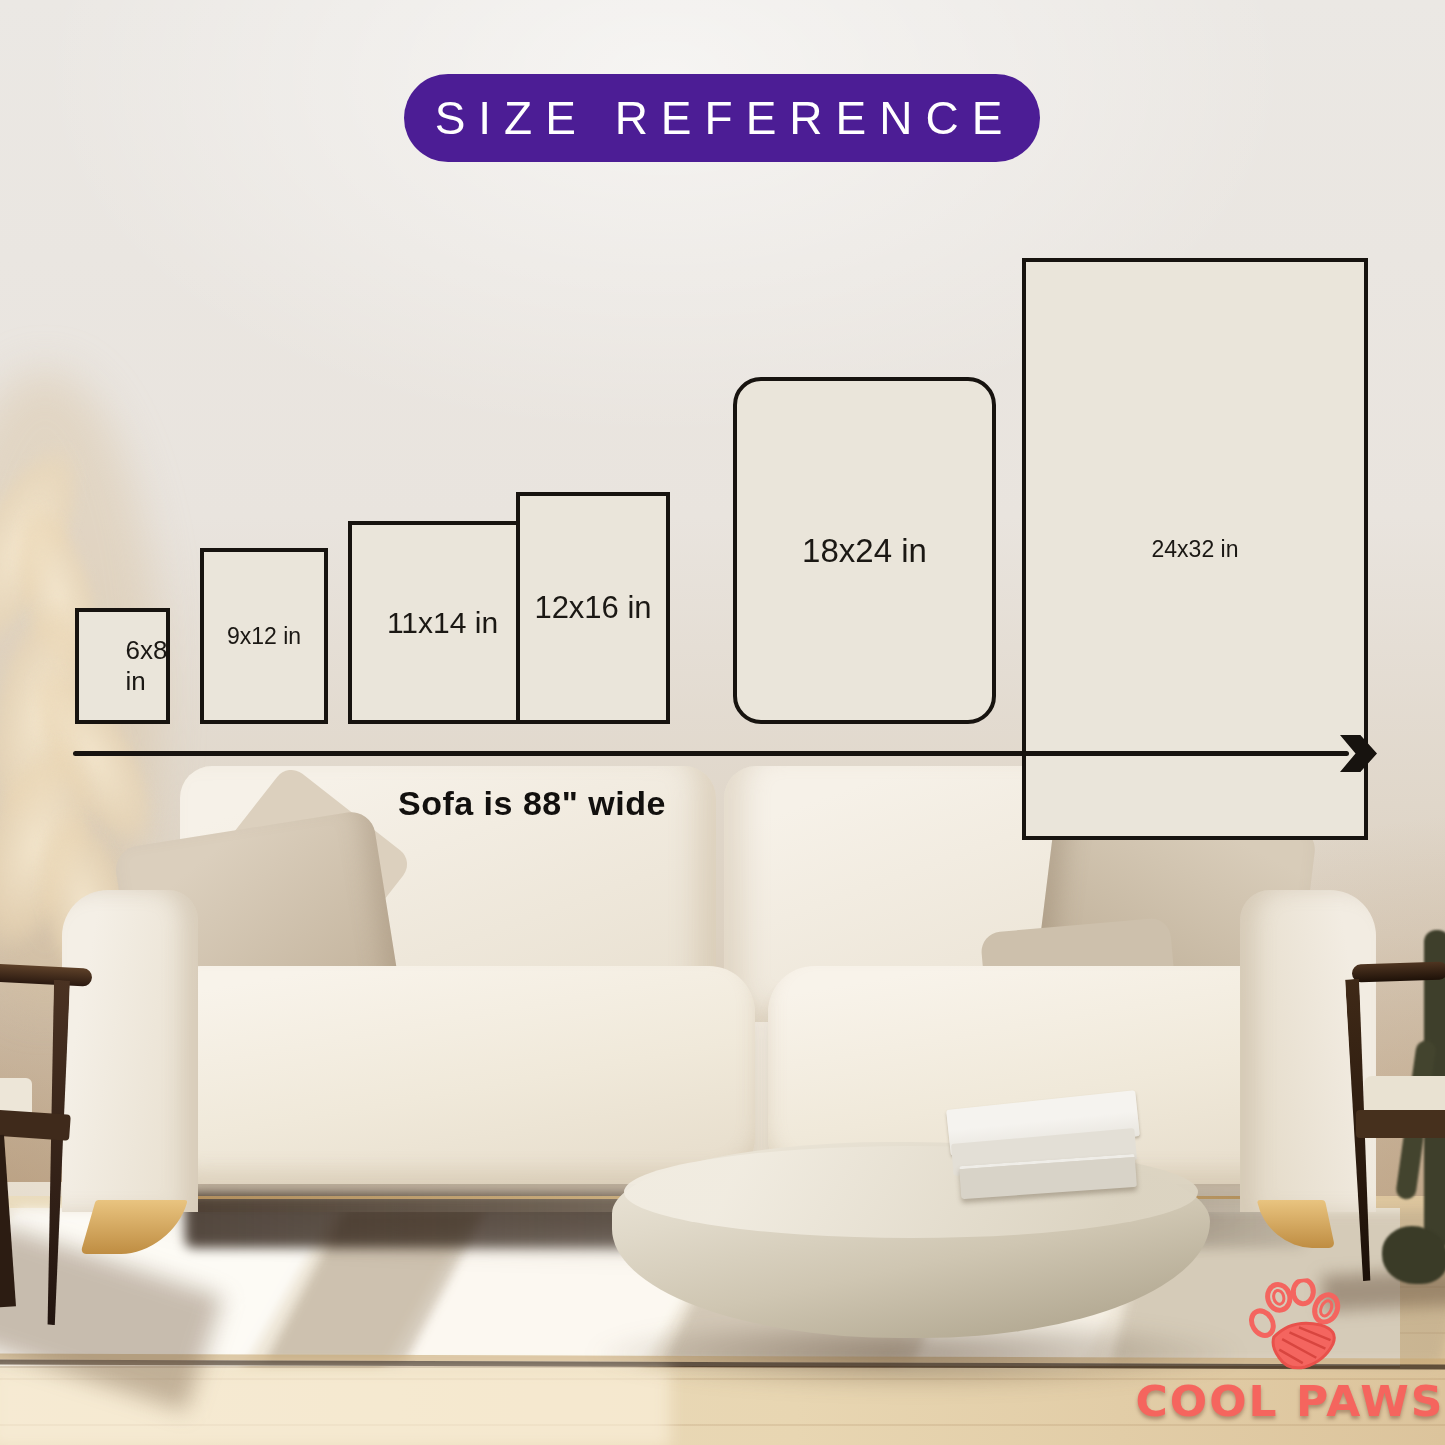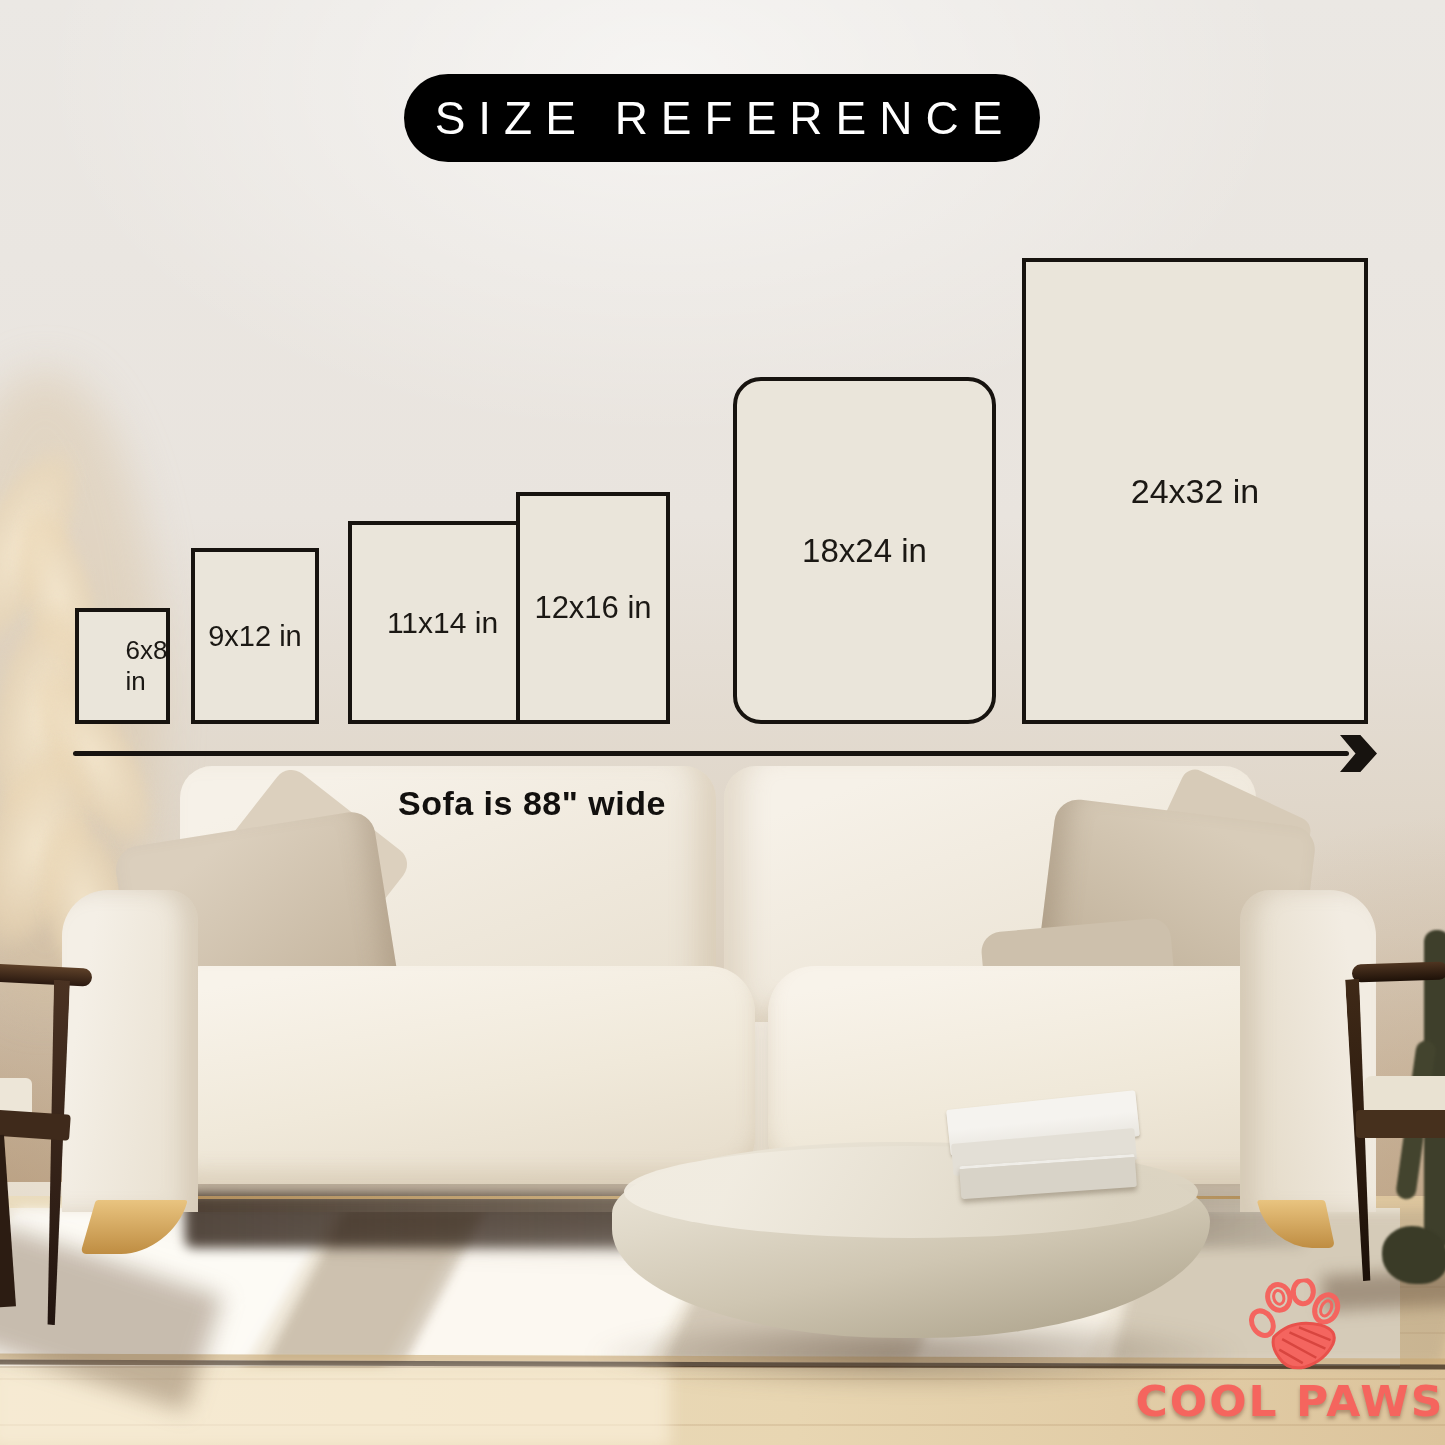--- a/index.html
+++ b/index.html
@@ -120,21 +120,21 @@
   .book-bottom{left:960px;top:1160px;width:176px;height:30px;transform:rotate(-4deg);
       background:#D8D3C8;border-top:3px solid #EFEDE8;box-shadow:0 4px 5px rgba(90,75,55,.35);}
 
   
   .paw{left:1243px;top:1280px;width:100px;height:95px;transform:rotate(-6deg);}
   .brand-text{left:1130px;top:1376px;width:320px;text-align:center;
       font-family:"DejaVu Sans",sans-serif;font-weight:bold;font-size:44px;letter-spacing:2px;
       color:#F5655E;transform:scaleY(.96);text-shadow:0 3px 4px rgba(100,60,40,.4);}
 
   
-  .badge{left:404px;top:74px;width:636px;height:88px;border-radius:46px;background:#000000;
+  .badge{left:404px;top:74px;width:636px;height:88px;border-radius:46px;background:#4c1d95;
          display:flex;align-items:center;justify-content:center;}
   .badge span{color:#FFFFFF;font-size:46px;font-weight:500;letter-spacing:13px;text-indent:6px;}
   .frame{box-sizing:border-box;border:4px solid #17130F;background:#EAE5DA;
          display:flex;align-items:center;justify-content:center;color:#1B1814;}
   .arrow-line{left:73px;top:751px;width:1276px;height:5px;background:#17130F;border-radius:3px;}
   .arrow-head{left:1340px;top:735px;width:37px;height:37px;background:#17130F;
       clip-path:polygon(0 0,55% 0,100% 50%,55% 100%,0 100%,42% 50%);}
   .sofa-note{left:398px;top:784px;font-size:34px;font-weight:bold;color:#12100E;letter-spacing:.5px;}
 </style>
 </head>
@@ -217,33 +217,33 @@
   </svg>
   <div class="abs brand-text">COOL PAWS</div>
 
   <div class="abs badge">
     <span>SIZE REFERENCE</span>
   </div>
 
   <div class="abs frame" style="left:75px;top:608px;width:95px;height:116px;font-size:26px;padding-left:48px;">
     <span>6x8 in</span>
   </div>
-  <div class="abs frame" style="left:191px;top:548px;width:128px;height:176px;font-size:29px;">
+  <div class="abs frame" style="left:200px;top:548px;width:128px;height:176px;font-size:23px;">
     <span>9x12 in</span>
   </div>
   <div class="abs frame" style="left:348px;top:521px;width:189px;height:203px;font-size:30px;">
     <span>11x14 in</span>
   </div>
   <div class="abs frame" style="left:516px;top:492px;width:154px;height:232px;font-size:31px;text-align:center;">
     <span>12x16 in</span>
   </div>
   <div class="abs frame" style="left:733px;top:377px;width:263px;height:347px;font-size:33px;border-radius:28px;">
     <span>18x24 in</span>
   </div>
-  <div class="abs frame" style="left:1022px;top:258px;width:346px;height:466px;font-size:34px;">
+  <div class="abs frame" style="left:1022px;top:258px;width:346px;height:582px;font-size:23px;">
     <span>24x32 in</span>
   </div>
 
   <div class="abs arrow-line"></div>
   <div class="abs arrow-head"></div>
   <div class="abs sofa-note">Sofa is 88" wide</div>
 
 </div>
 
 </body></html>

